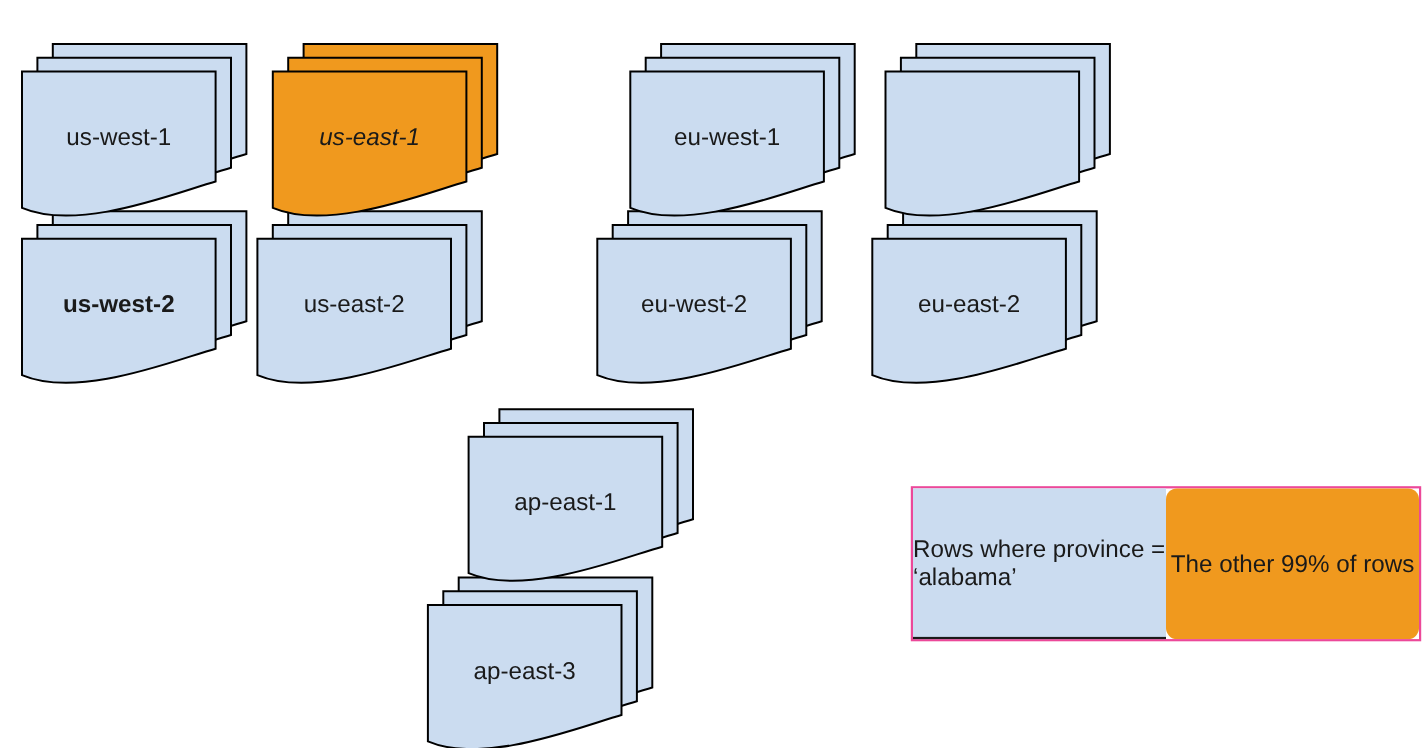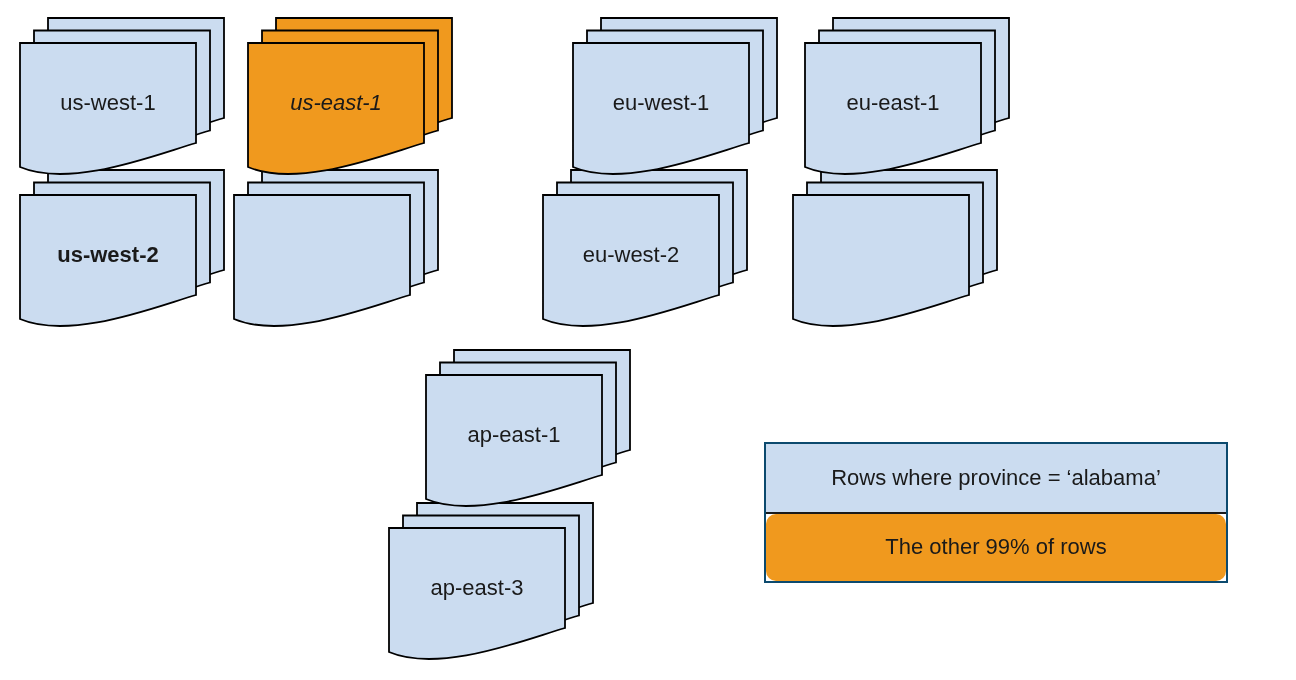--- a/index.html
+++ b/index.html
@@ -12,20 +12,21 @@
     position: relative;
     width: 1296px;
     height: 680px;
     background: #ffffff;
     overflow: hidden;
   }
   .stack {
     position: absolute;
     width: 206px;
     height: 164px;
+    margin-top: 22px;
   }
   .stack.row-top { z-index: 2; }
   .stack.row-bottom { z-index: 1; }
   .stack svg {
     position: absolute;
     left: 0;
     top: 0;
     overflow: visible;
   }
   .stack-label {
@@ -35,27 +36,27 @@
     width: 176px;
     height: 30px;
     line-height: 30px;
     text-align: center;
     font-size: 22px;
     color: #1a1a1a;
     white-space: nowrap;
   }
   .legend {
     position: absolute;
-    left: 764px;
+    left: 828px;
     top: 442px;
     width: 460px;
     height: 137px;
-    border: 2px solid #0c4a6e;
+    border: 2px solid #ec4899;
     display: flex;
-    flex-direction: column;
+    flex-direction: row;
     z-index: 3;
   }
   .legend-row {
     flex: 1;
     display: flex;
     align-items: center;
     justify-content: center;
     font-size: 22px;
     color: #1a1a1a;
   }
@@ -91,51 +92,52 @@
           <path d="M 0 0 H 176 V 100 C 140 110, 52 146, 0 124 Z" transform="translate(0,25)" fill="#cbdcf0" stroke="#000000" stroke-width="1.8"></path>
         </svg>
         <div class="stack-label">eu-west-1</div>
       </div>
       <div class="stack row-top" style="left: 805px; top: 18px;">
         <svg width="206" height="164" viewBox="0 0 206 164">
           <path d="M 0 0 H 176 V 100 C 140 110, 52 146, 0 124 Z" transform="translate(28,0)" fill="#cbdcf0" stroke="#000000" stroke-width="1.8"></path>
           <path d="M 0 0 H 176 V 100 C 140 110, 52 146, 0 124 Z" transform="translate(14,12.5)" fill="#cbdcf0" stroke="#000000" stroke-width="1.8"></path>
           <path d="M 0 0 H 176 V 100 C 140 110, 52 146, 0 124 Z" transform="translate(0,25)" fill="#cbdcf0" stroke="#000000" stroke-width="1.8"></path>
         </svg>
-        <div class="stack-label">eu-east-1</div>
       </div>
       <div class="stack row-bottom" style="left: 20px; top: 170px; font-weight: bold;">
         <svg width="206" height="164" viewBox="0 0 206 164">
           <path d="M 0 0 H 176 V 100 C 140 110, 52 146, 0 124 Z" transform="translate(28,0)" fill="#cbdcf0" stroke="#000000" stroke-width="1.8"></path>
           <path d="M 0 0 H 176 V 100 C 140 110, 52 146, 0 124 Z" transform="translate(14,12.5)" fill="#cbdcf0" stroke="#000000" stroke-width="1.8"></path>
           <path d="M 0 0 H 176 V 100 C 140 110, 52 146, 0 124 Z" transform="translate(0,25)" fill="#cbdcf0" stroke="#000000" stroke-width="1.8"></path>
         </svg>
         <div class="stack-label">us-west-2</div>
       </div>
       <div class="stack row-bottom" style="left: 234px; top: 170px;">
         <svg width="206" height="164" viewBox="0 0 206 164">
           <path d="M 0 0 H 176 V 100 C 140 110, 52 146, 0 124 Z" transform="translate(28,0)" fill="#cbdcf0" stroke="#000000" stroke-width="1.8"></path>
           <path d="M 0 0 H 176 V 100 C 140 110, 52 146, 0 124 Z" transform="translate(14,12.5)" fill="#cbdcf0" stroke="#000000" stroke-width="1.8"></path>
           <path d="M 0 0 H 176 V 100 C 140 110, 52 146, 0 124 Z" transform="translate(0,25)" fill="#cbdcf0" stroke="#000000" stroke-width="1.8"></path>
         </svg>
+        <div class="stack-label">us-east-2</div>
       </div>
       <div class="stack row-bottom" style="left: 543px; top: 170px;">
         <svg width="206" height="164" viewBox="0 0 206 164">
           <path d="M 0 0 H 176 V 100 C 140 110, 52 146, 0 124 Z" transform="translate(28,0)" fill="#cbdcf0" stroke="#000000" stroke-width="1.8"></path>
           <path d="M 0 0 H 176 V 100 C 140 110, 52 146, 0 124 Z" transform="translate(14,12.5)" fill="#cbdcf0" stroke="#000000" stroke-width="1.8"></path>
           <path d="M 0 0 H 176 V 100 C 140 110, 52 146, 0 124 Z" transform="translate(0,25)" fill="#cbdcf0" stroke="#000000" stroke-width="1.8"></path>
         </svg>
         <div class="stack-label">eu-west-2</div>
       </div>
       <div class="stack row-bottom" style="left: 793px; top: 170px;">
         <svg width="206" height="164" viewBox="0 0 206 164">
           <path d="M 0 0 H 176 V 100 C 140 110, 52 146, 0 124 Z" transform="translate(28,0)" fill="#cbdcf0" stroke="#000000" stroke-width="1.8"></path>
           <path d="M 0 0 H 176 V 100 C 140 110, 52 146, 0 124 Z" transform="translate(14,12.5)" fill="#cbdcf0" stroke="#000000" stroke-width="1.8"></path>
           <path d="M 0 0 H 176 V 100 C 140 110, 52 146, 0 124 Z" transform="translate(0,25)" fill="#cbdcf0" stroke="#000000" stroke-width="1.8"></path>
         </svg>
+        <div class="stack-label">eu-east-2</div>
       </div>
       <div class="stack row-top" style="left: 426px; top: 350px;">
         <svg width="206" height="164" viewBox="0 0 206 164">
           <path d="M 0 0 H 176 V 100 C 140 110, 52 146, 0 124 Z" transform="translate(28,0)" fill="#cbdcf0" stroke="#000000" stroke-width="1.8"></path>
           <path d="M 0 0 H 176 V 100 C 140 110, 52 146, 0 124 Z" transform="translate(14,12.5)" fill="#cbdcf0" stroke="#000000" stroke-width="1.8"></path>
           <path d="M 0 0 H 176 V 100 C 140 110, 52 146, 0 124 Z" transform="translate(0,25)" fill="#cbdcf0" stroke="#000000" stroke-width="1.8"></path>
         </svg>
         <div class="stack-label">ap-east-1</div>
       </div>
       <div class="stack row-bottom" style="left: 389px; top: 503px;">

